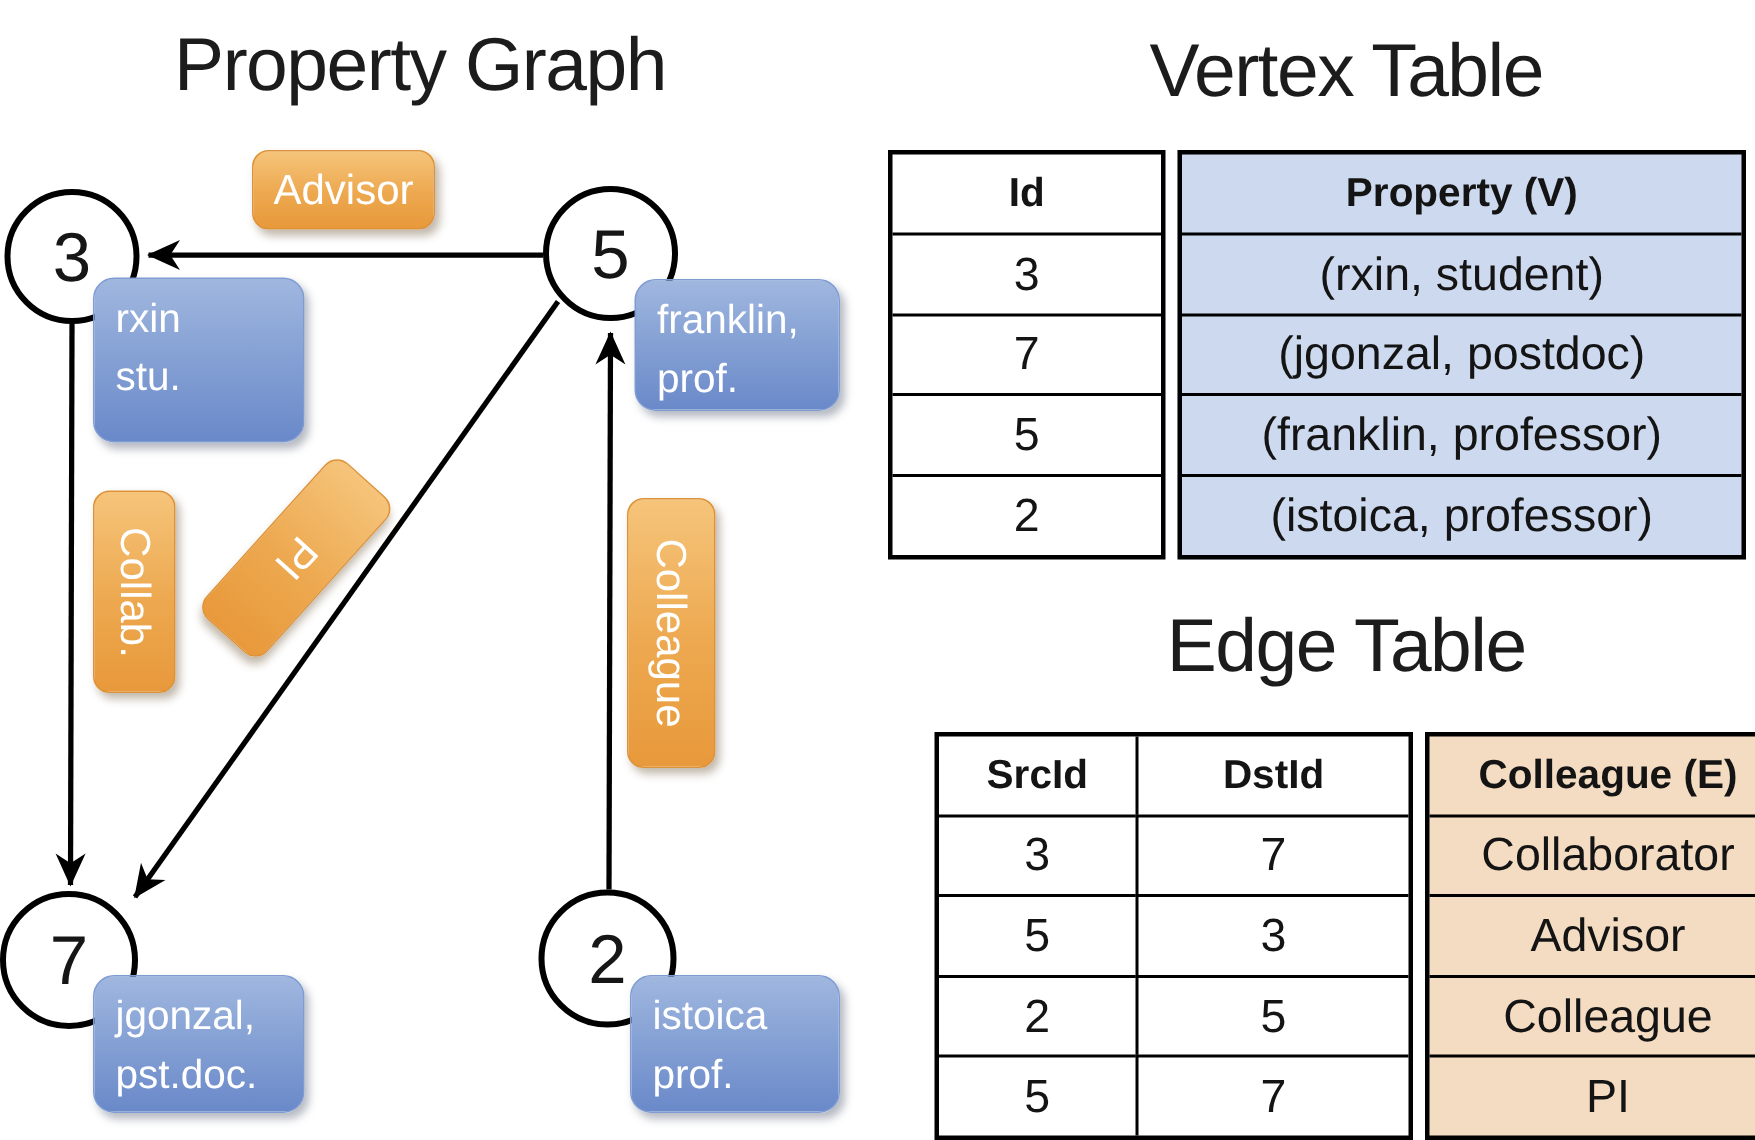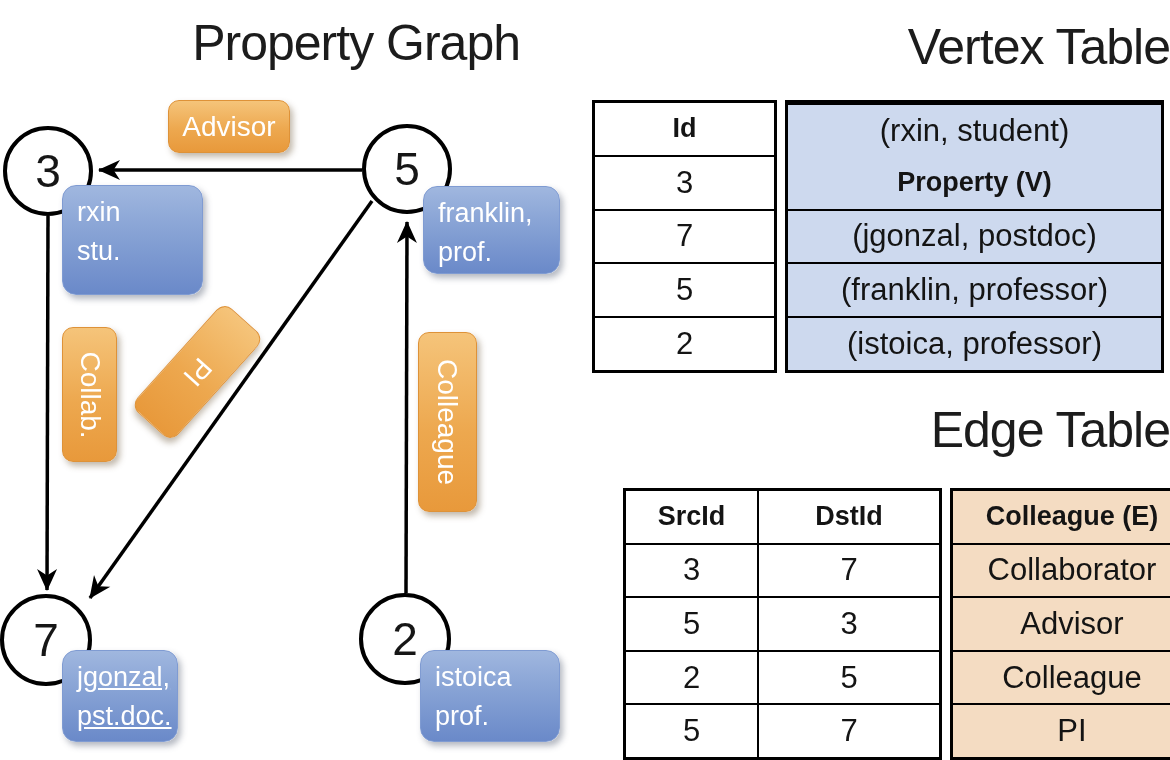--- a/index.html
+++ b/index.html
@@ -1,22 +1,22 @@
 <!DOCTYPE html>
 <html><head>
 <meta charset="utf-8">
 <style>
   html,body { margin:0; padding:0; }
   body {
     width:1170px; height:760px; position:relative; overflow:hidden;
     background:#ffffff; font-family:"Liberation Sans", sans-serif;
   }
   .title {
-    position:absolute; text-align:right; color:#1c1c1c;
-    font-size:50px; letter-spacing:-1px; white-space:nowrap; z-index:4;
+    position:absolute; text-align:center; color:#1c1c1c;
+    font-size:50px; letter-spacing:-1px; white-space:nowrap; z-index:4;margin-left:20px;
   }
   #graph-title  { left:0px;   top:14px;  width:520px; }
   #vertex-title { left:585px; top:18px;  width:585px; }
   #edge-title   { left:585px; top:401px; width:585px; }
 
   
   #edges-svg { position:absolute; left:0; top:0; z-index:10; }
   .node {
     position:absolute; box-sizing:border-box; background:#ffffff;
     border:4px solid #000; border-radius:50%;
@@ -31,21 +31,21 @@
   .pbox {
     position:absolute; box-sizing:border-box; z-index:30;
     border-radius:14px; border:1px solid #7f9bd2;
     background:linear-gradient(180deg,#a0b7df 0%, #8aa5d6 38%, #6a89c9 100%);
     color:#fff; font-size:27px; line-height:39px;
     padding:7px 6px 0 14px;
     box-shadow:3px 4px 6px rgba(90,100,120,0.45);
   }
   #pbox-rxin     { left:62px;  top:185px; width:141px; height:110px; }
   #pbox-franklin { left:423px; top:186px; width:137px; height:88px; }
-  #pbox-jgonzal  { left:62px;  top:650px; width:116px; height:92px;text-decoration:underline; }
+  #pbox-jgonzal  { left:62px;  top:650px; width:141px; height:92px; }
   #pbox-istoica  { left:420px; top:650px; width:140px; height:92px; }
 
   .ebox {
     position:absolute; box-sizing:border-box; z-index:15;
     border-radius:11px; border:1px solid #de9238;
     background:linear-gradient(180deg,#f5c47a 0%, #eda84f 55%, #e8993b 100%);
     color:#fff; font-size:28px;
     display:flex; align-items:center; justify-content:center;
     box-shadow:3px 4px 6px rgba(120,100,70,0.45);
   }
@@ -133,22 +133,22 @@
 
 <div class="tablewrap" id="vertex-table">
   <div class="tgroup">
     <div class="cell vcell w-id hdr first">Id</div>
     <div class="cell vcell w-id">3</div>
     <div class="cell vcell w-id">7</div>
     <div class="cell vcell w-id">5</div>
     <div class="cell vcell w-id">2</div>
   </div>
   <div class="tgroup bluecol">
+    <div class="cell vcell w-vprop hdr first">Property (V)</div>
     <div class="cell vcell w-vprop">(rxin, student)</div>
-    <div class="cell vcell w-vprop hdr first">Property (V)</div>
     <div class="cell vcell w-vprop">(jgonzal, postdoc)</div>
     <div class="cell vcell w-vprop">(franklin, professor)</div>
     <div class="cell vcell w-vprop">(istoica, professor)</div>
   </div>
 </div>
 
 <div class="tablewrap" id="edge-table">
   <div class="tgroup" id="edge-src-dst">
     <div class="cell ecell hdr first">SrcId</div>
     <div class="cell ecell hdr first colsep">DstId</div>

